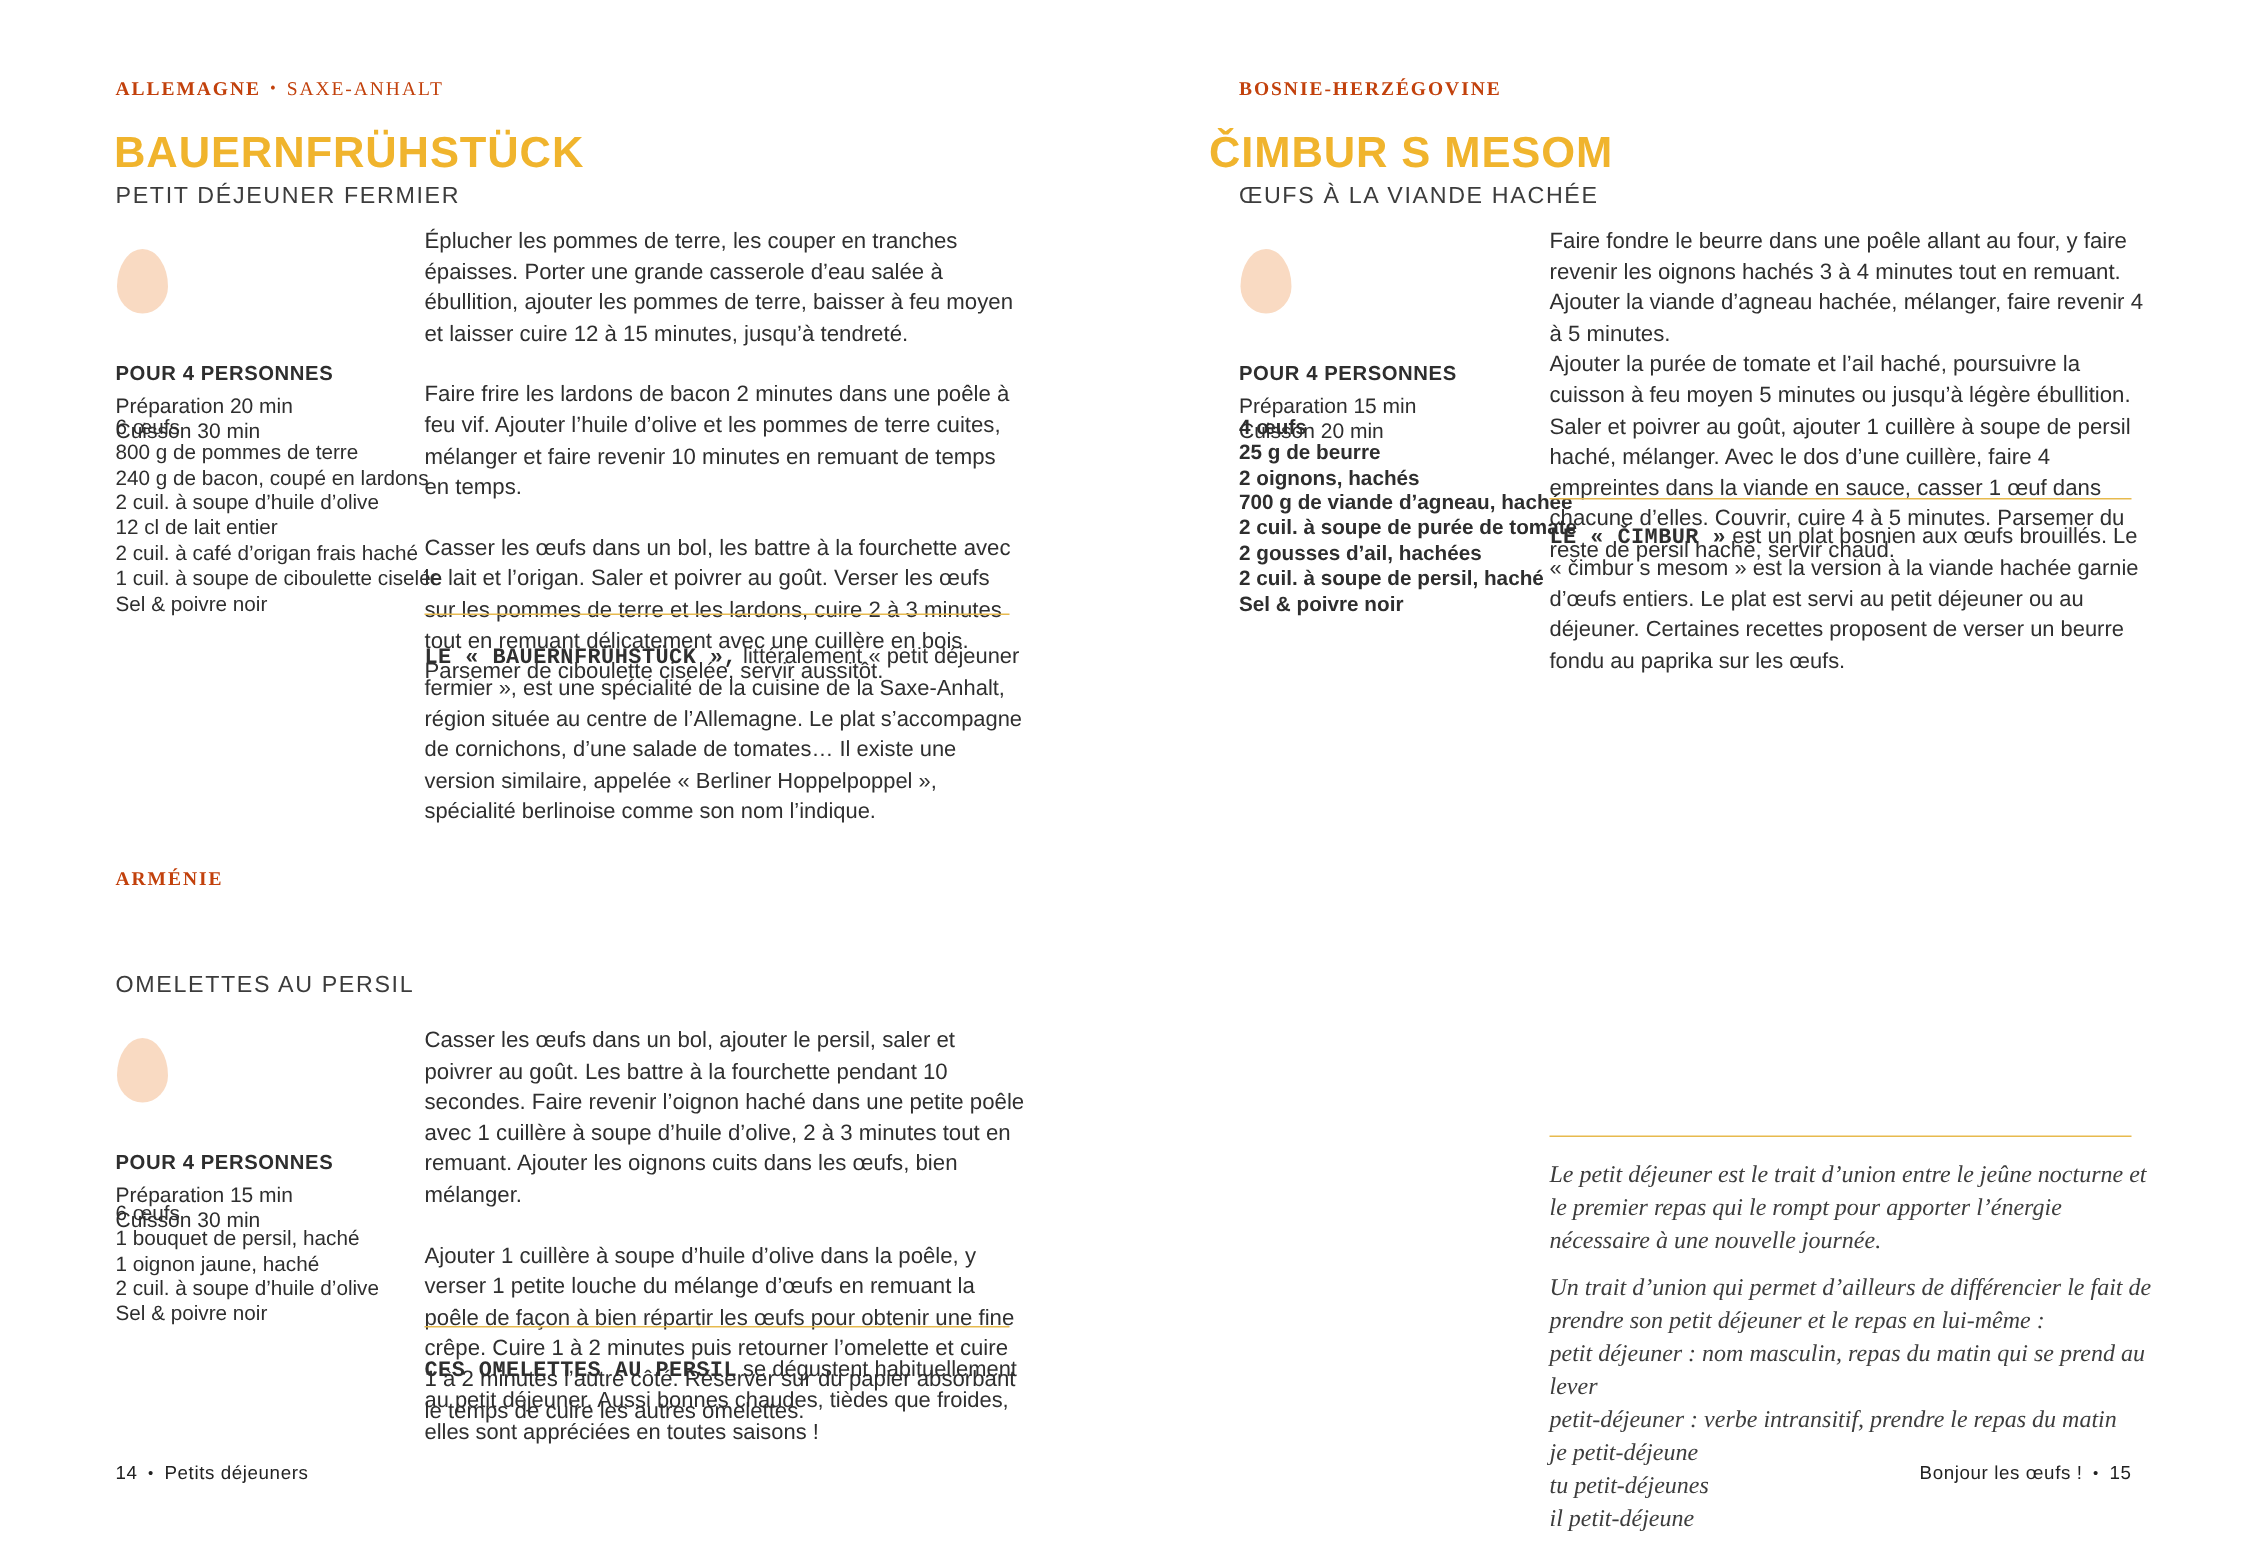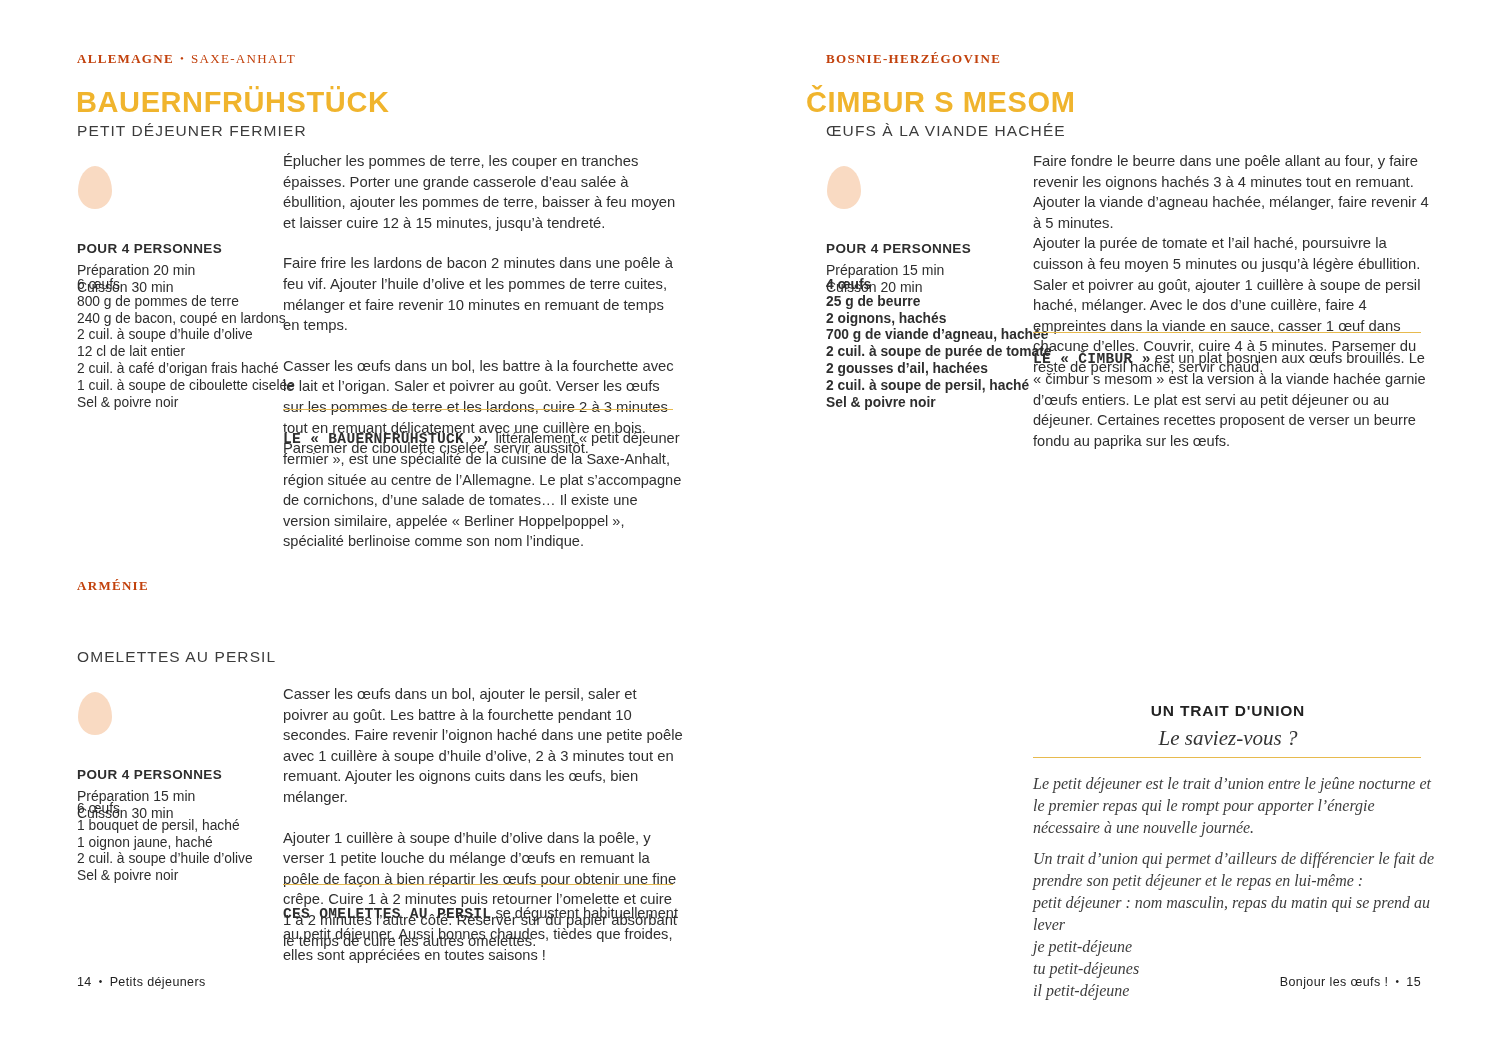--- a/index.html
+++ b/index.html
@@ -197,32 +197,29 @@
     <p>Ajouter la purée de tomate et l’ail haché, poursuivre la cuisson à feu moyen 5 minutes ou jusqu’à légère ébullition.</p>
     <p>Saler et poivrer au goût, ajouter 1 cuillère à soupe de persil haché, mélanger. Avec le dos d’une cuillère, faire 4 empreintes dans la viande en sauce, casser 1 œuf dans chacune d’elles. Couvrir, cuire 4 à 5 minutes. Parsemer du reste de persil haché, servir chaud.</p>
   </div>
 
   <div class="abs divider" style="left:1033px; top:332px; width:388px;"></div>
 
   <div class="abs note" style="left:1033px; top:348px; width:398px;">
     <span class="lead">LE « ČIMBUR »</span><span> est un plat bosnien aux œufs brouillés. Le « čimbur s mesom » est la version à la viande hachée garnie d’œufs entiers. Le plat est servi au petit déjeuner ou au déjeuner. Certaines recettes proposent de verser un beurre fondu au paprika sur les œufs.</span>
   </div>
 
-  <div class="abs" style="left:1033px; top:702px; width:390px;">
-    <div class="feature-title">UN TRAIT D'UNION</div>
-    <div class="feature-subtitle">Le saviez-vous ?</div>
-  </div>
 
   <div class="abs divider" style="left:1033px; top:757px; width:388px;"></div>
 
   <div class="abs feature-text" style="left:1033px; top:773px; width:404px;">
     <div class="para">Le petit déjeuner est le trait d’union entre le jeûne nocturne et le premier repas qui le rompt pour apporter l’énergie nécessaire à une nouvelle journée.</div>
     <div class="para">
       <div>Un trait d’union qui permet d’ailleurs de différencier le fait de prendre son petit déjeuner et le repas en lui-même :</div>
       <div>petit déjeuner : nom masculin, repas du matin qui se prend au lever</div>
+      <div>petit-déjeuner : verbe intransitif, prendre le repas du matin</div>
       <div>je petit-déjeune</div>
       <div>tu petit-déjeunes</div>
       <div>il petit-déjeune</div>
     </div>
   </div>
 
   <div class="abs footer" style="left:77px; top:975px;">
     <span>14</span><span class="dot">•</span><span>Petits déjeuners</span>
   </div>
   <div class="abs footer right" style="left:1121px; top:975px; width:300px;">

